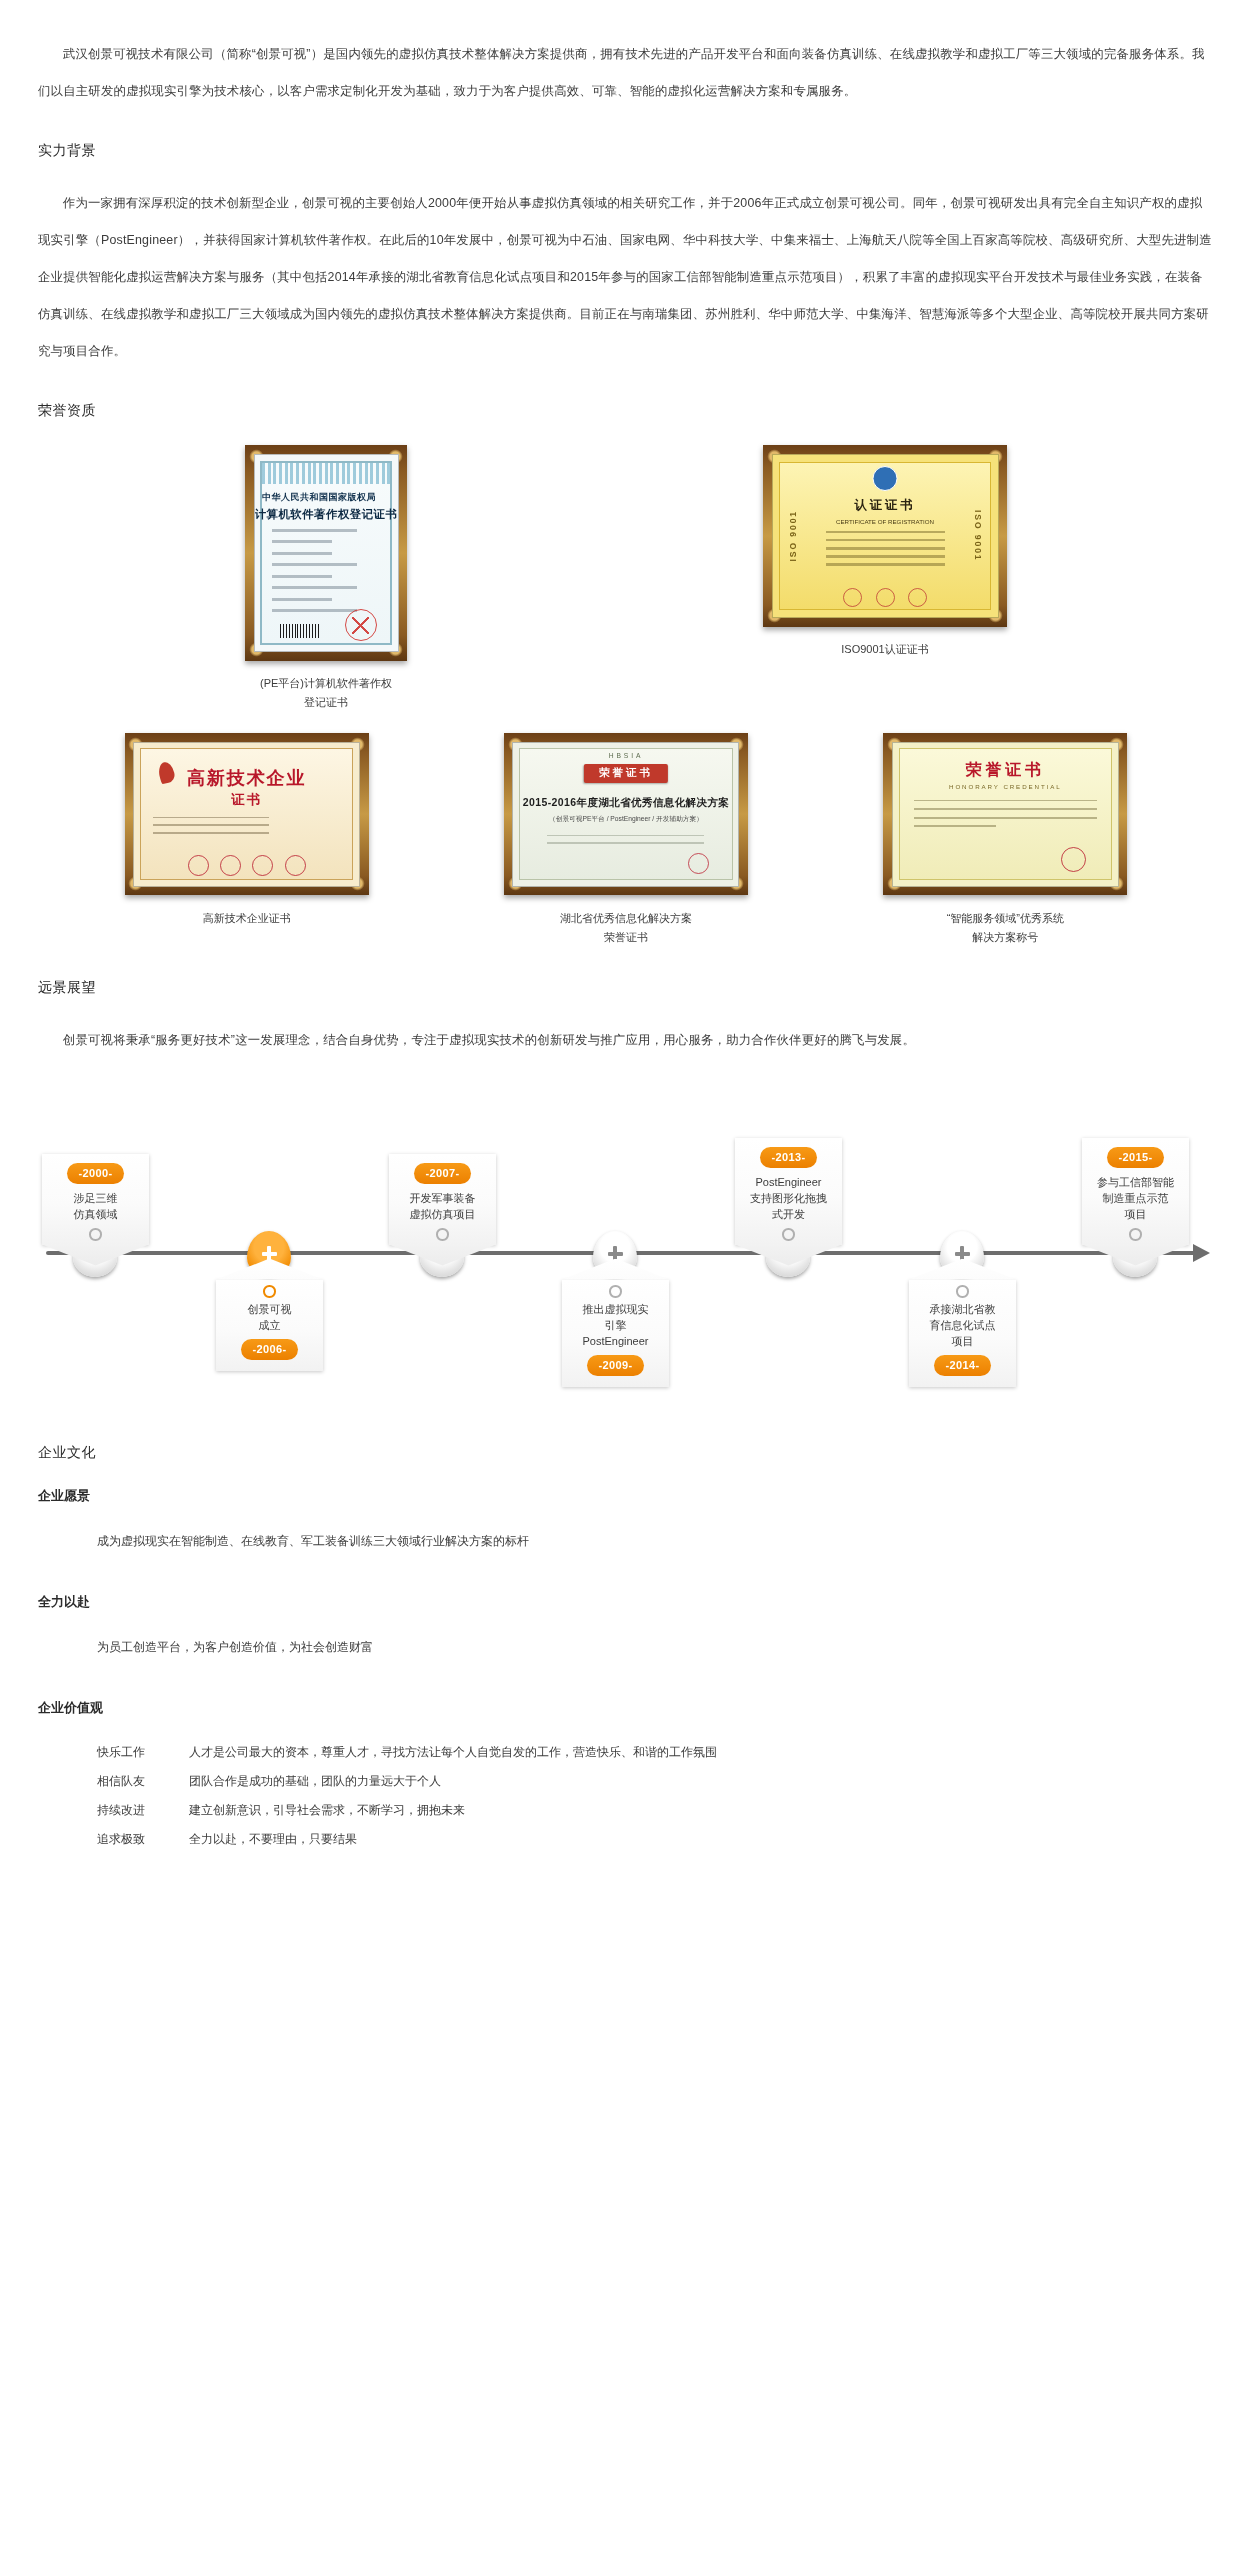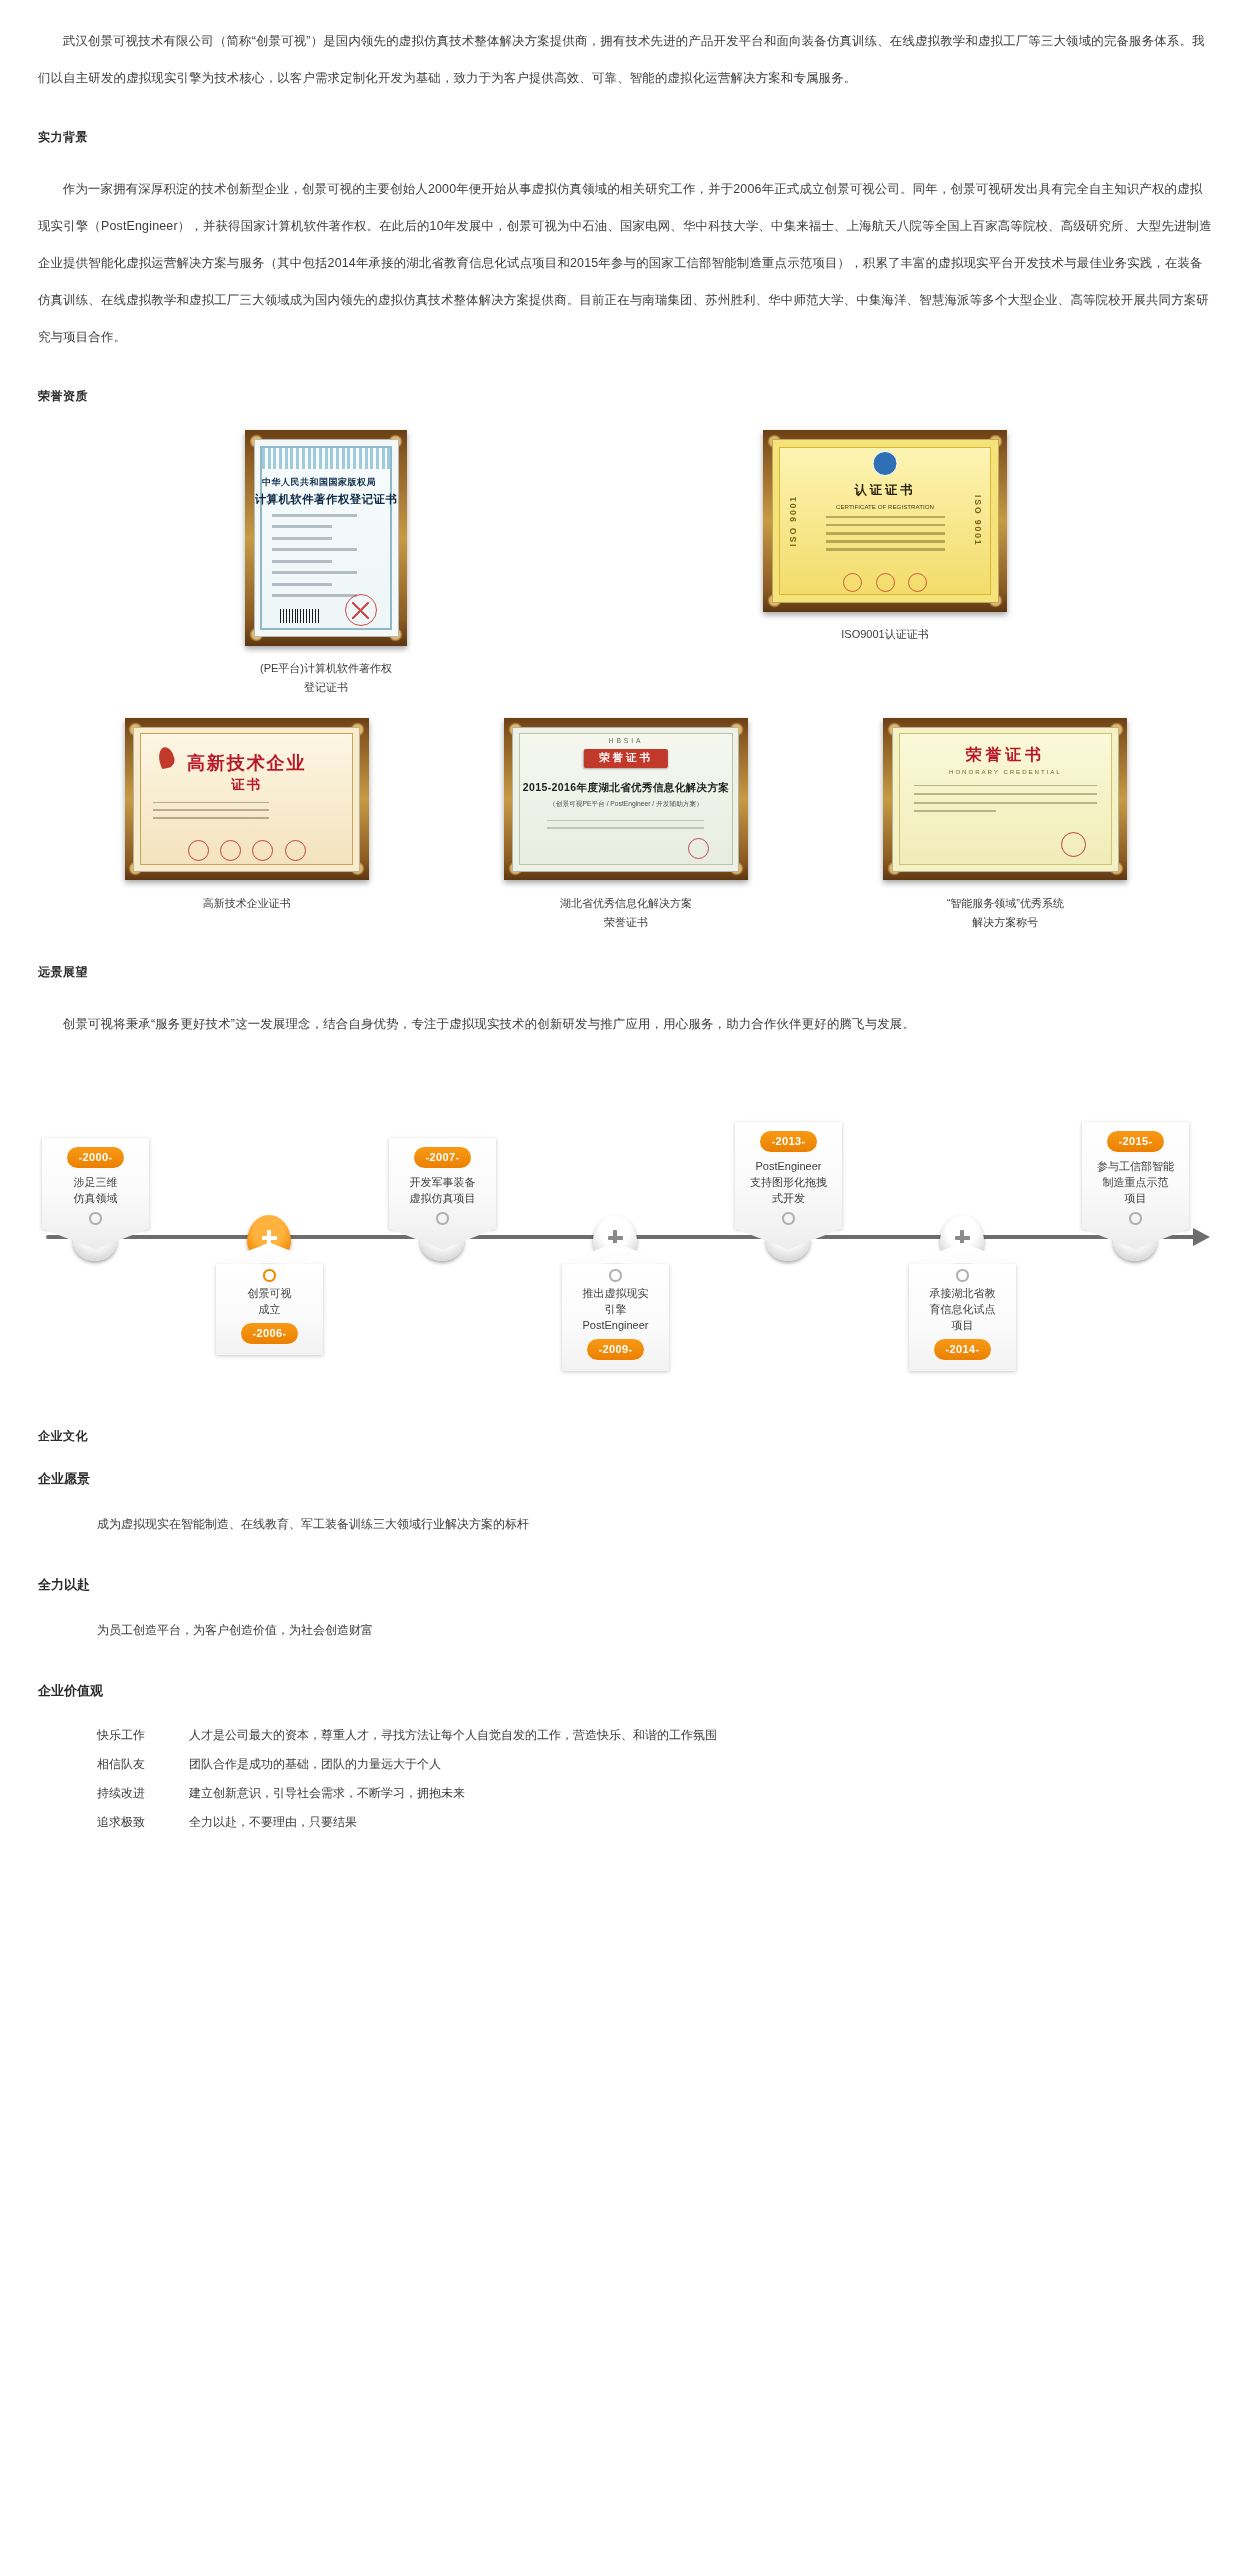--- a/index.html
+++ b/index.html
@@ -14,26 +14,26 @@
   .page { width:1252px; position:relative; padding-bottom:38px; }
 
   
   .para {
     font-size:12.4px;
     line-height:37px;
     color:#3c3c3c;
     text-indent:2em;
     letter-spacing:0.2px;
   }
-  .intro-wrap { padding:11px 38px 0 38px; }
+  .intro-wrap { padding:24px 38px 0 38px; }
   .sec-wrap   { padding:0 38px; }
 
   h2.section-title {
-    font-size:12px;
-    font-weight:bold;
+    font-size:14px;
+    font-weight:normal;
     color:#2b2b2b;
     margin:32px 0 25px 0;
     padding:0;
     letter-spacing:0.5px;
   }
   h3.sub-title {
     font-size:13px;
     font-weight:bold;
     color:#2b2b2b;
     margin:0 0 0 0;

